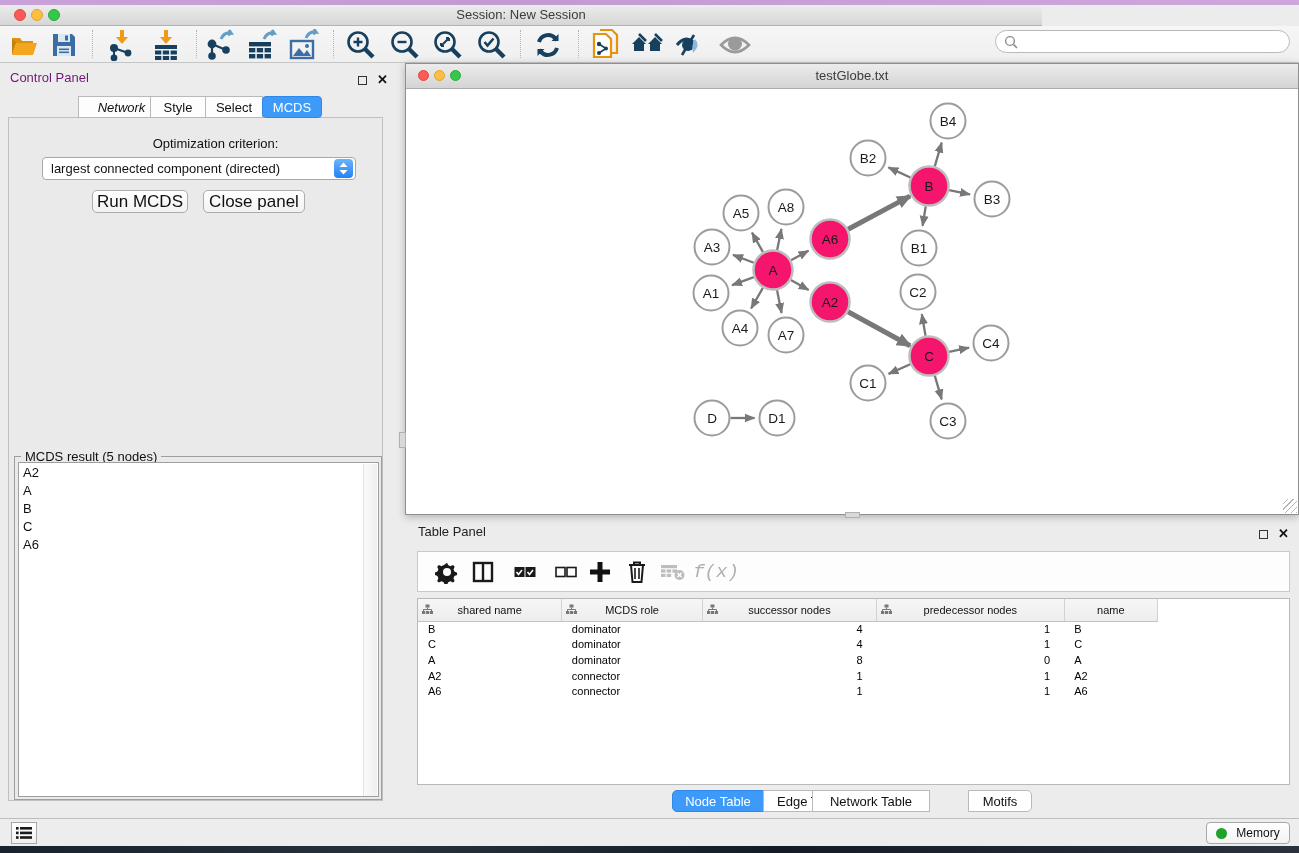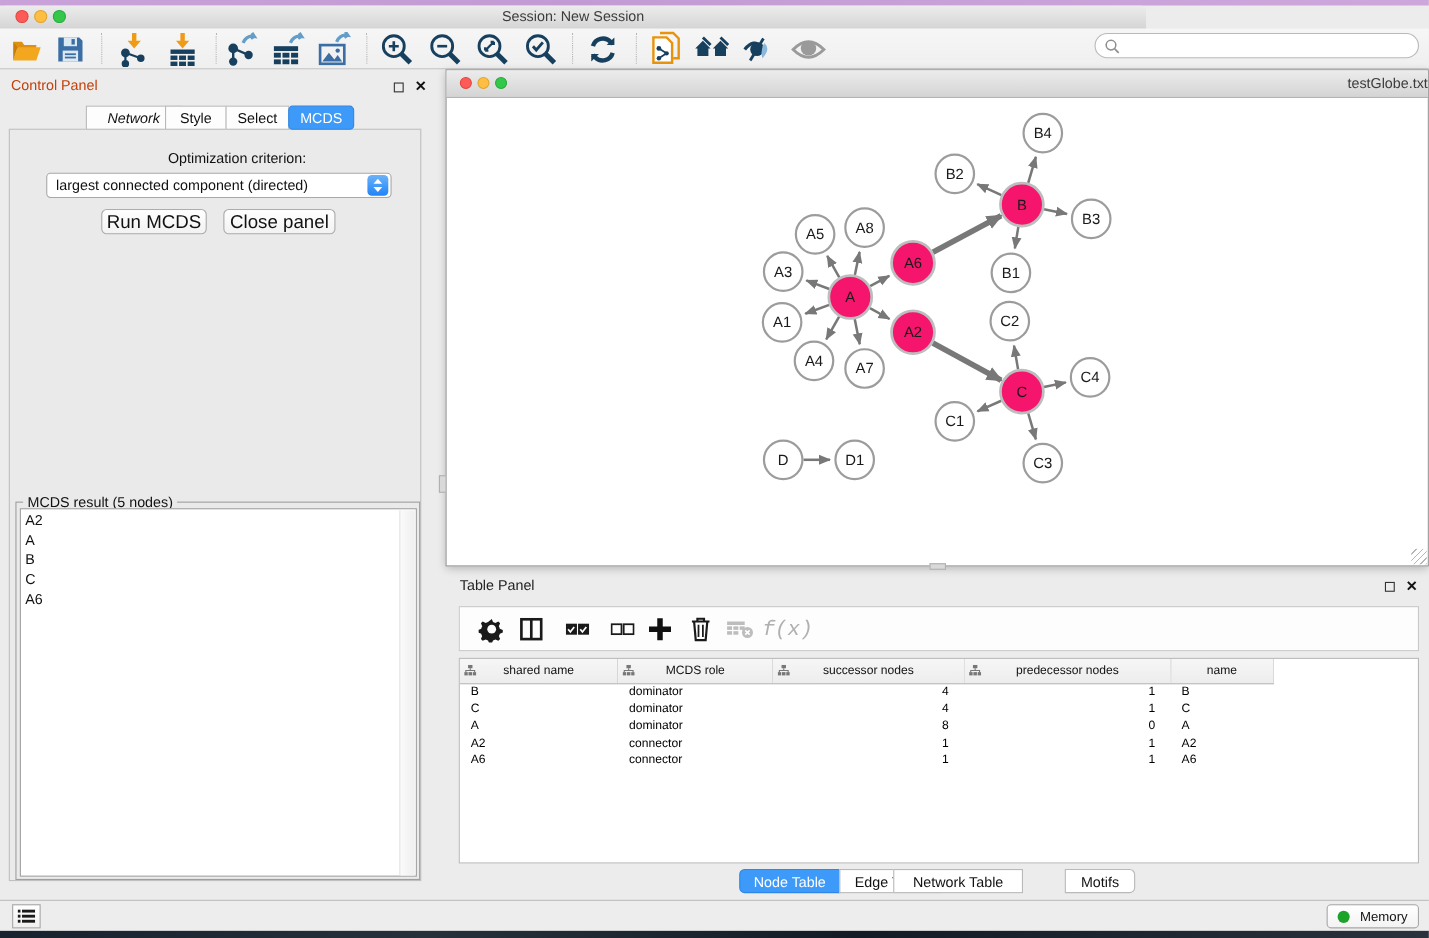--- a/index.html
+++ b/index.html
@@ -20,21 +20,21 @@
   #window-title { width:100%; text-align:center; font-size:13px; color:#3c3c3c; line-height:20px; }
 
   
   #toolbar { left:0; top:26px; width:1299px; height:37px; background:linear-gradient(#f6f6f6,#efefef); border-bottom:1px solid #c6c6c6; }
   .tool { position:absolute; top:2px; width:34px; height:33px; display:flex; align-items:center; justify-content:center; cursor:default; }
   .tsep { position:absolute; top:4px; width:1px; height:28px; border-left:1px dotted #b5b5b5; }
   #search-box { position:absolute; left:995px; top:4px; width:295px; height:23px; background:#fff; border:1px solid #b9b9b9; border-radius:12px; display:flex; align-items:center; padding-left:8px; }
   #search-box input { border:none; outline:none; flex:1; font-size:12px; font-family:"Liberation Sans",sans-serif; background:transparent; }
 
   
-  #control-panel-title { left:10px; top:70px; font-size:13px; color:#c2410c; }
+  #control-panel-title { left:10px; top:70px; font-size:13px; color:#701a75; }
   .panel-ctrl { position:absolute; width:12px; height:12px; }
   .float-glyph { display:inline-block; width:9px; height:9px; border:1.5px solid #333; background:transparent; }
   .close-glyph { font-size:13px; font-weight:bold; color:#111; line-height:11px; }
   .cp-tab { position:absolute; top:96px; height:22px; line-height:21px; text-align:center; font-size:13px; background:#fdfdfd; border:1px solid #b9b9b9; color:#111; z-index:3; }
   .cp-tab.sel { background:#3e9af8; color:#fff; border-color:#2f87e8; }
   #cp-box { left:8px; top:117px; width:375px; height:684px; border:1px solid #c0c0c0; background:#eaeaea; }
   #opt-label { left:0px; top:136px; width:391px; text-align:center; font-size:13px; color:#111;padding-left:40px; }
   #criterion-select { left:42px; top:157px; width:314px; height:23px; background:#fff; border:1px solid #a8a8a8; border-radius:4px; display:flex; align-items:center; }
   #criterion-select .val { flex:1; font-size:13px; color:#111; padding-left:8px; white-space:nowrap; overflow:hidden; }
   #criterion-stepper { width:19px; height:19px; margin-right:2px; border-radius:4px; background:linear-gradient(#6cb3f9,#1f83f7); display:flex; flex-direction:column; align-items:center; justify-content:center; gap:1px; }
@@ -42,21 +42,21 @@
   .mac-btn { position:absolute; top:190px; height:23px; background:linear-gradient(#ffffff,#f2f2f2); border:1px solid #adadad; border-radius:5px; font-size:17px; color:#111; text-align:center; line-height:21px; }
   #mcds-fieldset { left:14px; top:456px; width:368px; height:344px; border:1px solid #9e9e9e; }
   #mcds-legend { position:absolute; left:6px; top:-8px; background:#eaeaea; padding:0 4px; font-size:13px; color:#111; }
   #mcds-list { position:absolute; left:3px; top:5px; width:361px; height:335px; background:#fff; border:1px solid #9e9e9e; overflow:hidden; }
   #mcds-scroll { position:absolute; right:1px; top:1px; width:14px; height:333px; background:linear-gradient(90deg,#fafafa,#efefef); border-left:1px solid #e2e2e2; }
   .result-item { font-size:13px; color:#111; padding:1.5px 4px; }
 
   
   #net-window { left:405px; top:63px; width:894px; height:452px; background:#fff; border:1px solid #8f8f8f; box-shadow:0 2px 8px rgba(0,0,0,0.25); }
   #net-titlebar { position:absolute; left:0; top:0; width:100%; height:25px; background:linear-gradient(#ececec,#d4d4d4); border-bottom:1px solid #ababab; }
-  #net-title { width:100%; text-align:right; font-size:13px; color:#3c3c3c; line-height:24px; }
+  #net-title { width:100%; text-align:center; font-size:13px; color:#3c3c3c; line-height:24px; }
   #resize-grip { position:absolute; right:1px; bottom:1px; width:14px; height:14px; background:
       repeating-linear-gradient(135deg, transparent 0 3px, #b5b5b5 3px 4px); }
   .splitter-tick-v { left:399px; top:432px; width:7px; height:16px; background:#d9d9d9; border:1px solid #b0b0b0; }
   .splitter-tick-h { left:845px; top:512px; width:15px; height:6px; background:#d9d9d9; border:1px solid #b0b0b0; }
 
   
   #table-panel-title { left:418px; top:524px; font-size:13px; color:#222; }
   #tp-toolbar { left:417px; top:551px; width:873px; height:41px; background:#fdfdfd; border:1px solid #c9c9c9; }
   .tp-tool { position:absolute; top:5px; width:30px; height:30px; display:flex; align-items:center; justify-content:center; }
   #fx-label { font-size:19px; font-style:italic; color:#b0b0b0; font-family:Liberation Mono, monospace; }

